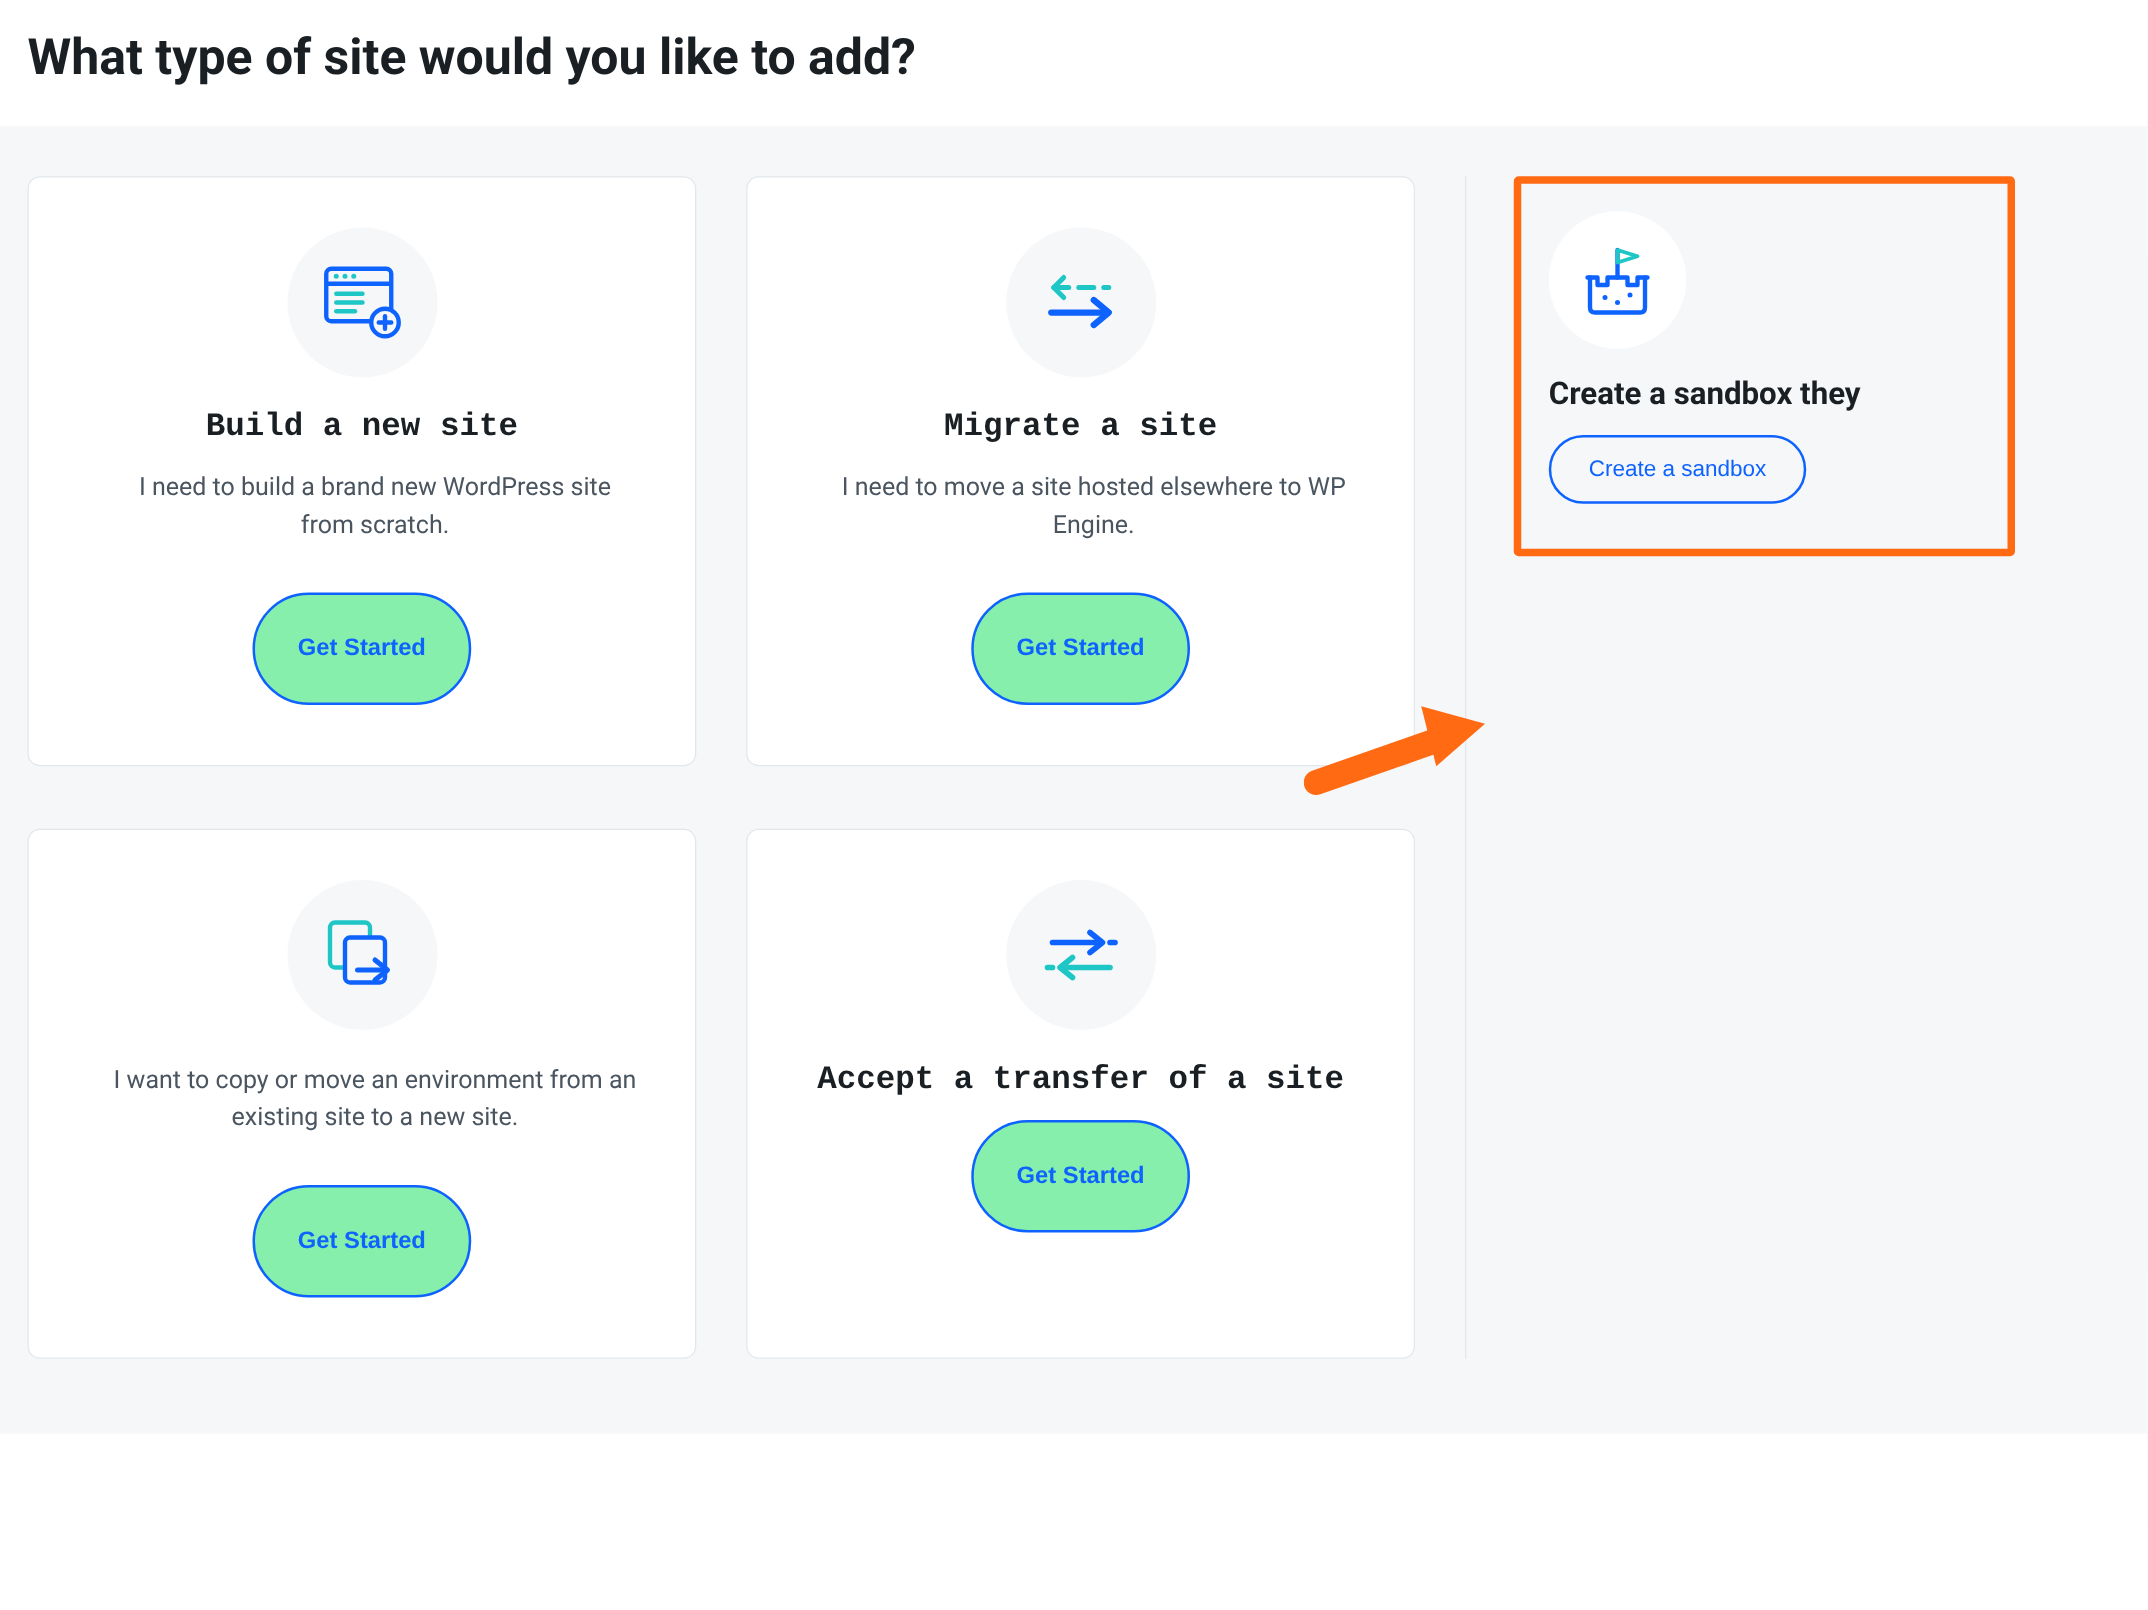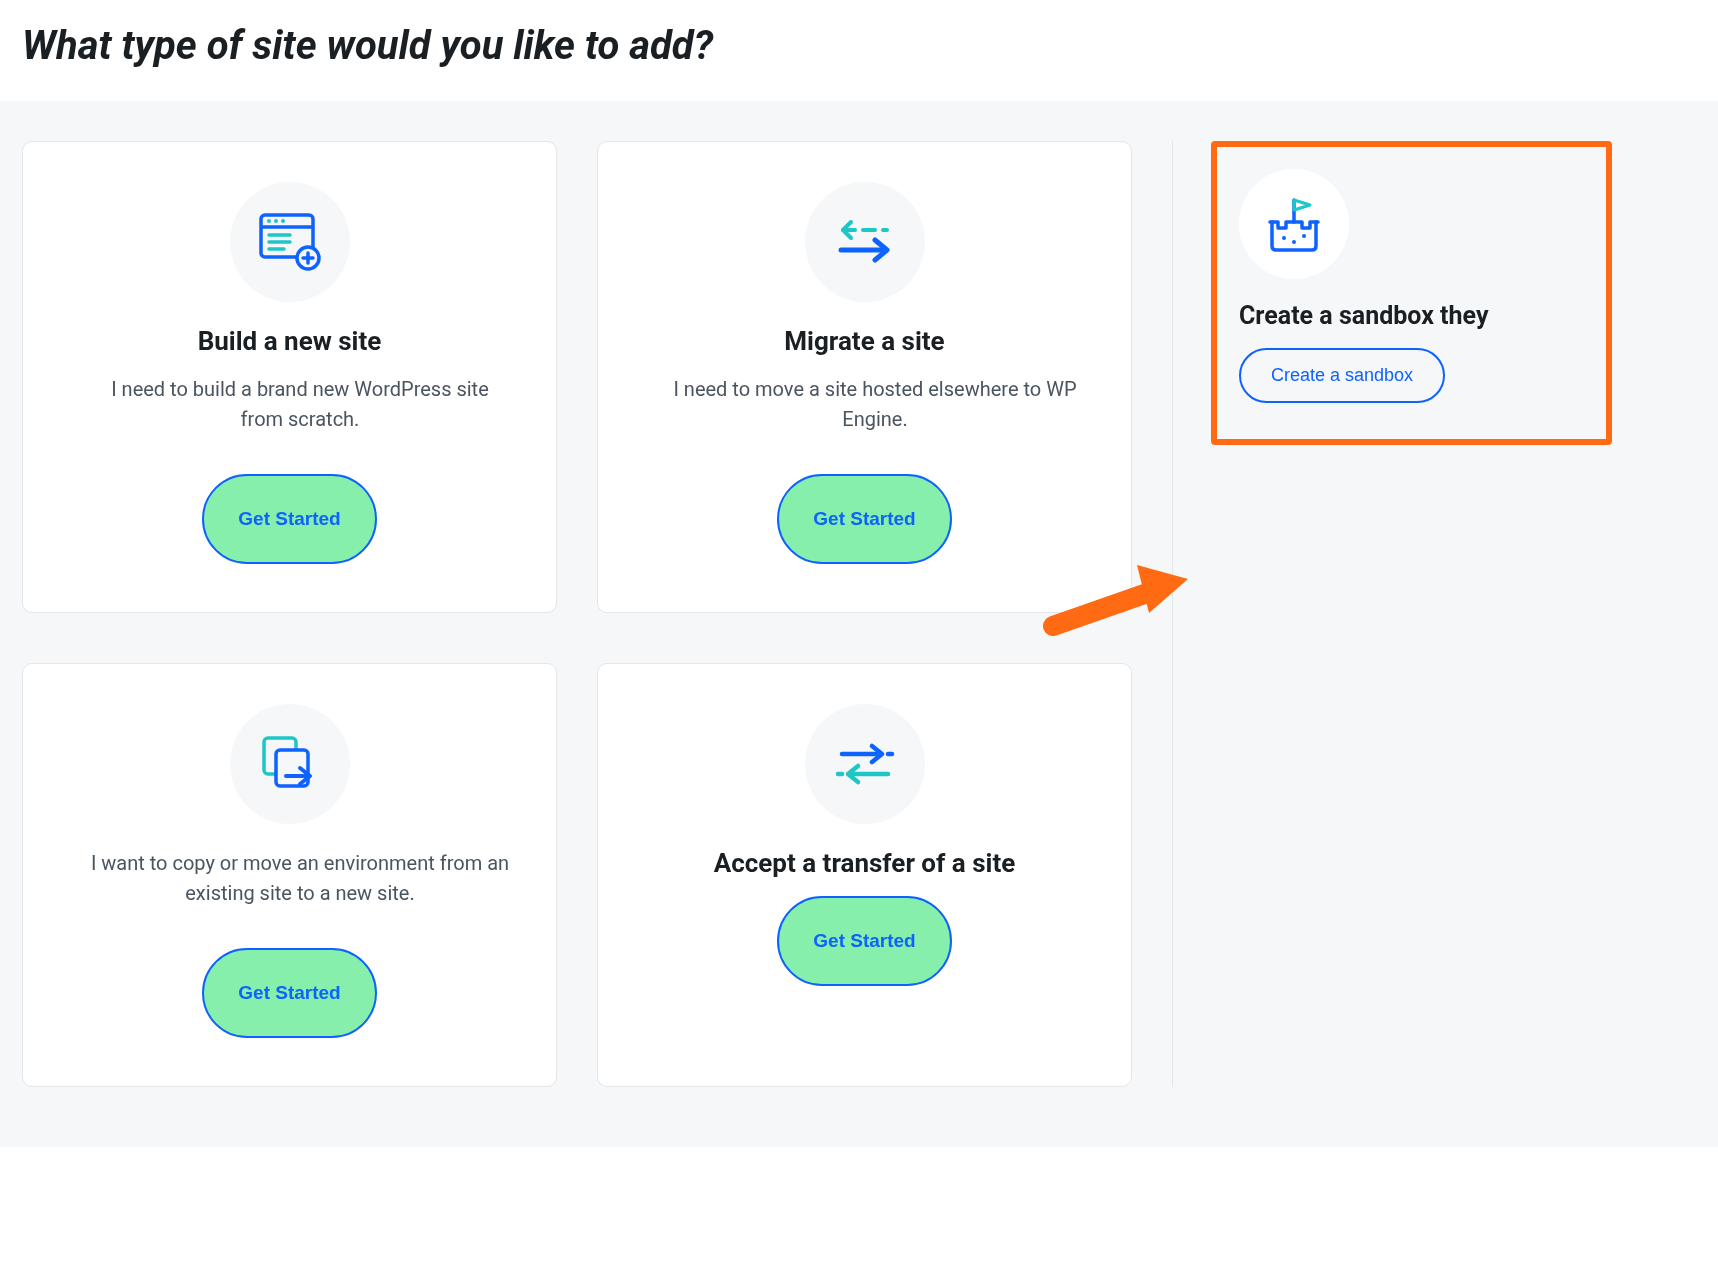--- a/index.html
+++ b/index.html
@@ -4,21 +4,20 @@
 <style>
   * { box-sizing: border-box; margin: 0; padding: 0; }
   body {
     font-family: -apple-system, BlinkMacSystemFont, "Segoe UI", Roboto, Helvetica, Arial, sans-serif;
     background: #fff;
     color: #1a1f24;
     width: 1718px;
   }
   .page-header {
     padding: 22px 22px 32px 22px;
-    font-style: italic;
   }
   .page-title {
     font-size: 40px;
     font-weight: 700;
     color: #1a1f24;
   }
   .content-area {
     background: #f5f7f9;
     display: flex;
     padding: 40px 22px 60px 22px;
@@ -47,20 +46,21 @@
     display: flex;
     align-items: center;
     justify-content: center;
     margin-bottom: 24px;
   }
   .card-title {
     font-size: 26px;
     font-weight: 700;
     color: #1a1f24;
     margin-bottom: 18px;
+    font-family: Liberation Mono, monospace;
   }
   .card-desc {
     font-size: 20px;
     font-weight: 400;
     color: #4a5560;
     line-height: 1.5;
     margin-bottom: 40px;
     max-width: 420px;
     margin-left: 21px;
   }

